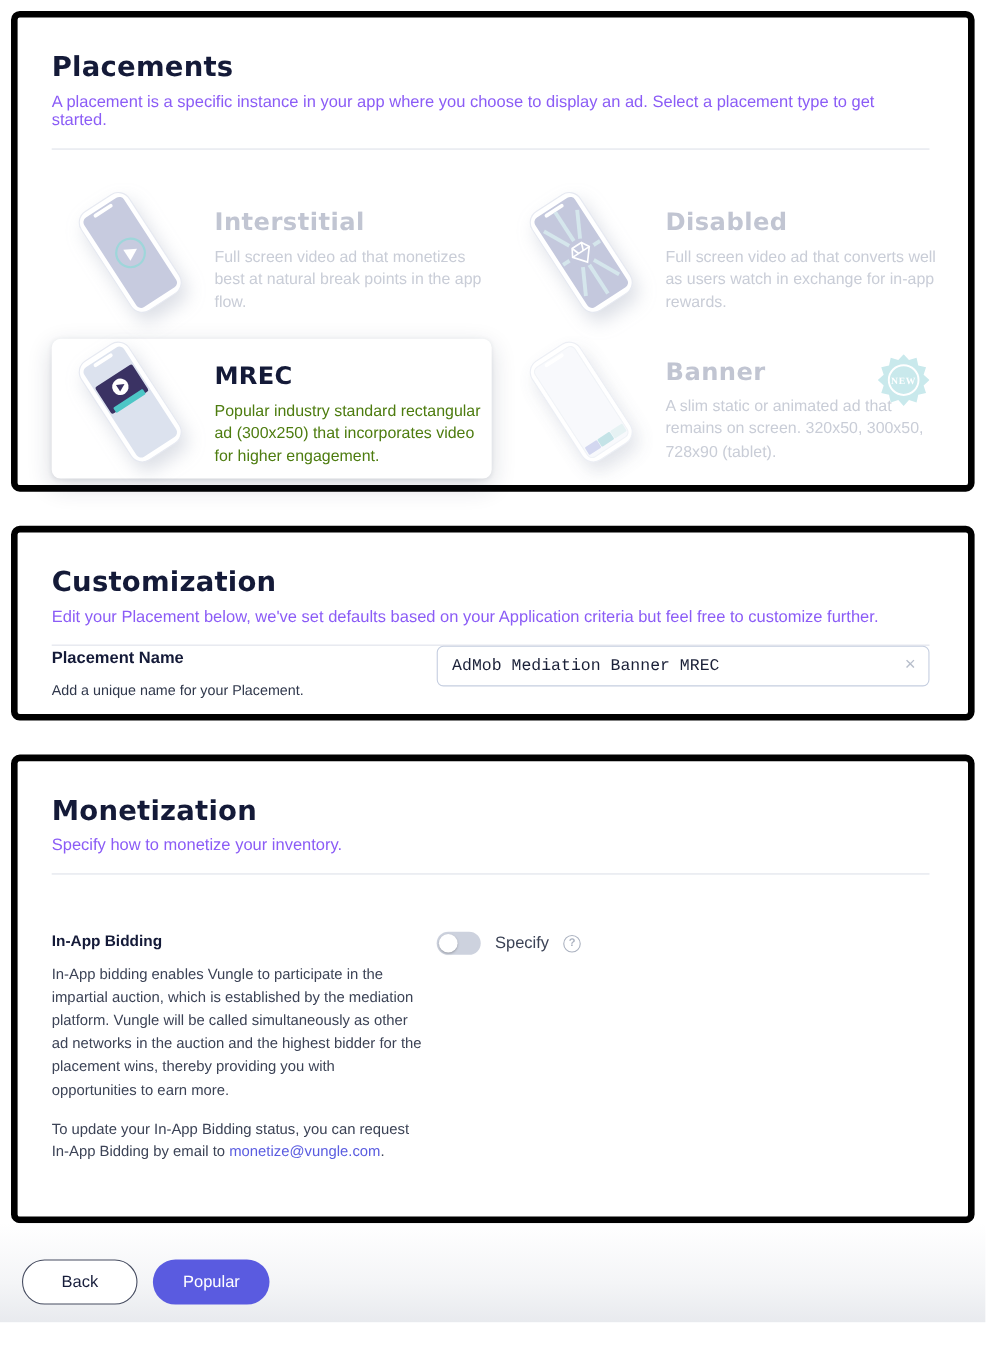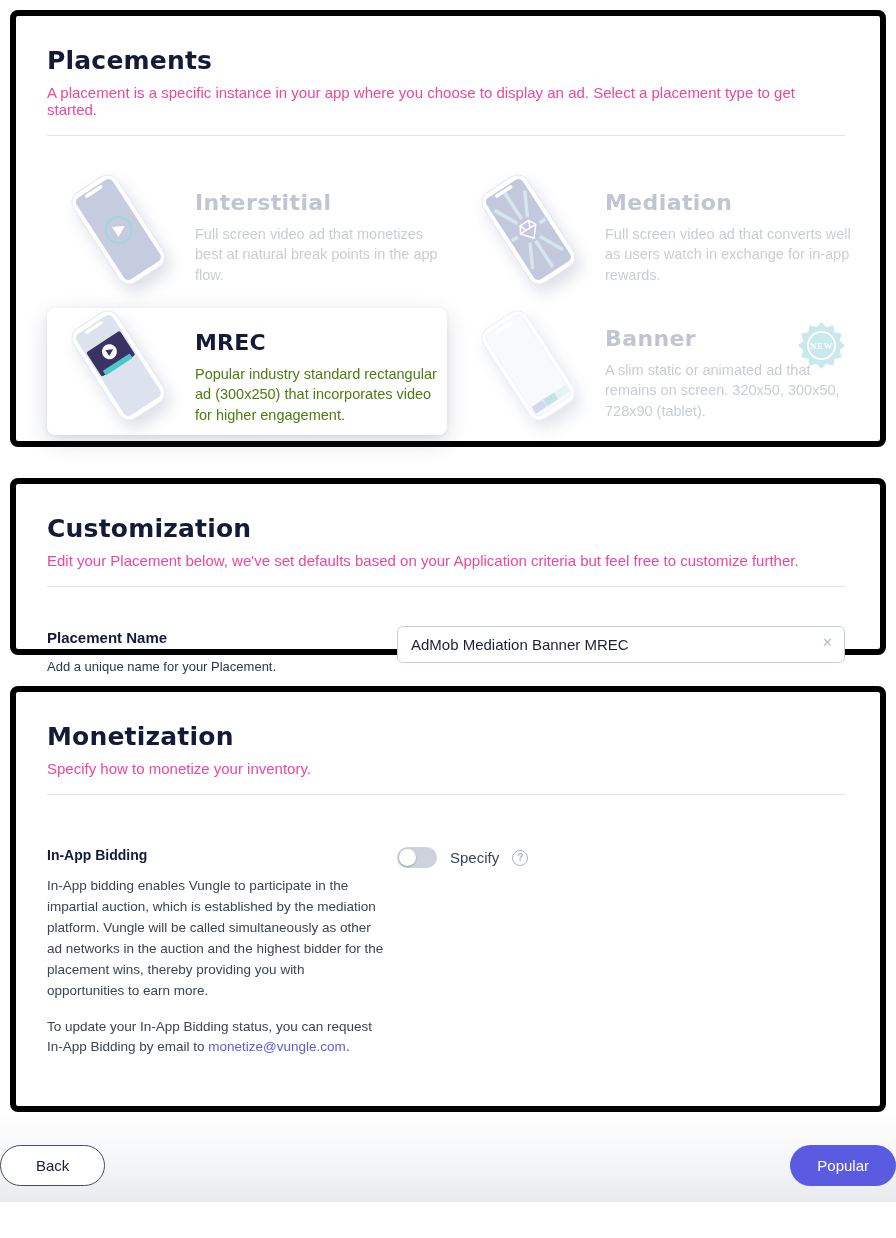--- a/index.html
+++ b/index.html
@@ -21,21 +21,21 @@
   #card-customization{ margin-top: 31px; height: 177px; }
   #card-monetization { margin-top: 31px; height: 426px; }
 
   .section-title {
     font-family: "DejaVu Sans", sans-serif;
     font-weight: 700;
     font-size: 25px;
     color: #141a38;
     letter-spacing: .2px;
   }
-  .section-desc { margin-top: 9px; font-size: 15px; color: #ec4899; }
+  .section-desc { margin-top: 9px; font-size: 15px; color: #8b5cf6; }
   .divider { border: none; border-top: 1px solid #dee2ea; margin-top: 17px; }
 
   
   .types {
     display: grid;
     grid-template-columns: 400px 400px;
     grid-template-rows: 120px 127px;
     gap: 16px 10px;
     margin-top: 36px;
   }
@@ -55,30 +55,30 @@
     background: #fff;
     border-radius: 8px;
     box-shadow: 0 7px 22px rgba(25,35,70,.16), 0 1px 4px rgba(25,35,70,.08);
   }
   .tc.selected .t-title { color: #141a38; letter-spacing: .2px; }
   .tc.selected .t-desc  { color: #4d7c0f; }
   .tc .txt.pad-more { padding-top: 20px; }
   .new-badge { position: absolute; top: 14px; right: 12px; width: 47px; height: 47px; }
 
   
-  .name-row { display: flex; margin-top: 39px; align-items: flex-start; }
+  .name-row { display: flex; align-items: flex-start; }
   .field-left { width: 350px; padding-top: 3px; }
   .field-label { font-size: 15px; font-weight: 700; color: #141a38; }
   .field-help  { margin-top: 13px; font-size: 13px; color: #2f374b; }
   .field-input-wrap { flex: 1; position: relative; }
   .field-input-wrap input {
     width: 100%; height: 37px;
     border: 1px solid #c5cee0; border-radius: 6px;
     padding: 0 21px 0 13px;
-    font-family: Liberation Sans, sans-serif;
+    font-family: Liberation Mono, monospace;
     font-size: 15px; color: #1a2038;
     outline: none;
   }
   .clear-x {
     position: absolute; right: 12px; top: 9px;
     color: #b7becb; font-size: 13px; cursor: pointer;
   }
 
   
   .bid-row { display: flex; margin-top: 52px; }
@@ -102,23 +102,24 @@
     width: 16px; height: 16px; border-radius: 50%;
     border: 1.4px solid #abb2c0; color: #abb2c0;
     font-size: 10px; font-weight: 700;
     display: flex; align-items: center; justify-content: center;
     cursor: pointer;
   }
 
   
   .footer {
     height: 90px;
-    display: flex; justify-content: space-between; align-items: flex-start;
+    display: flex; justify-content: flex-start; align-items: flex-start;
     gap: 14px; padding-top: 33px;
     background: linear-gradient(180deg, #ffffff 0%, #f4f5f7 60%, #e8eaee 100%);
+    padding-left: 20px;
   }
   .btn { height: 41px; border-radius: 21px; font-family: "Liberation Sans", sans-serif; font-size: 15px; cursor: pointer; }
   .btn-back { padding: 0 35px; border: 1px solid #464c60; background: #fff; color: #171d3b; }
   .btn-continue { padding: 0 27px; border: none; background: #5a5be0; color: #fff; }
 </style>
 </head>
 <body>
 
 <section class="card" id="card-placements">
   <h2 class="section-title">Placements</h2>
@@ -166,21 +167,21 @@
             <g fill="none" stroke="#ffffff" stroke-width="1.5">
               <polygon points="61,49 71,49 75,56 66,67 57,56"></polygon>
               <line x1="57" y1="56" x2="75" y2="56"></line>
               <line x1="61" y1="49" x2="63.5" y2="56"></line>
               <line x1="71" y1="49" x2="68.5" y2="56"></line>
             </g>
           </g>
         </svg>
       </div>
       <div class="txt">
-        <div class="t-title">Mediation</div>
+        <div class="t-title">Disabled</div>
         <div class="t-desc">Full screen video ad that converts well as users watch in exchange for in-app rewards.</div>
       </div>
     </div>
 
     <div class="tc selected">
       <div class="ill">
         <svg width="128" height="114" viewBox="0 0 128 114">
           <g transform="rotate(-33 64 57)">
             <rect x="40" y="3" width="52" height="107" rx="12" fill="#ffffff" stroke="#e6e9f1"></rect>
             <rect x="44.5" y="8" width="43" height="97" rx="5" fill="#dce2ee"></rect>

